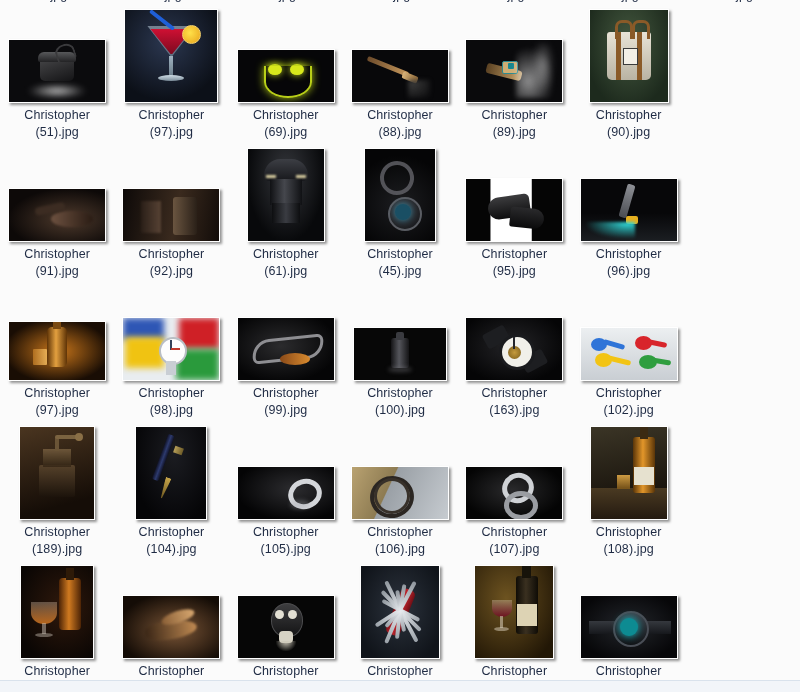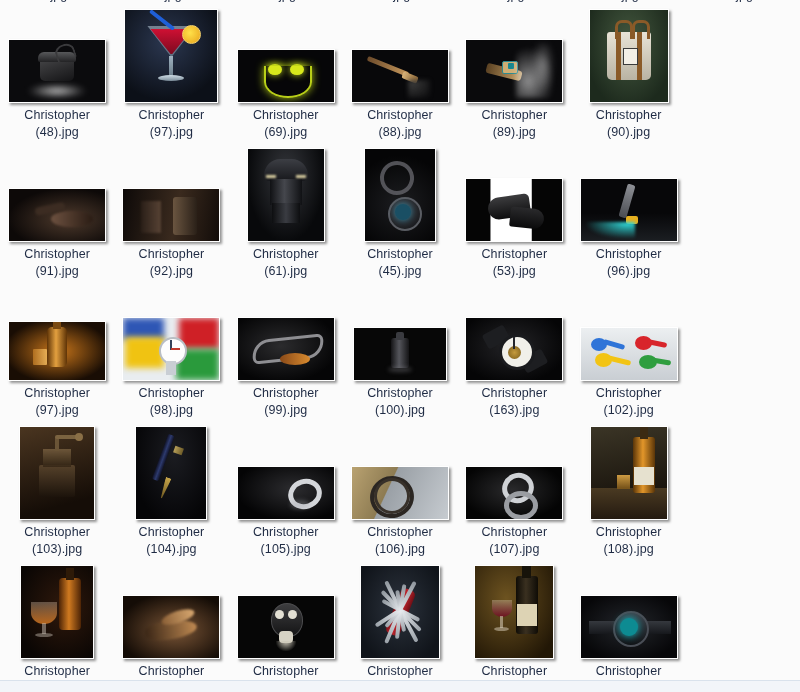--- a/index.html
+++ b/index.html
@@ -85,21 +85,21 @@
             <div style="position:absolute;inset:0;">
               <div style="position:absolute;left:18px;top:44px;width:60px;height:14px;background:radial-gradient(ellipse at center,#cfcfcf,rgba(0,0,0,0) 70%);filter:blur(3px);"></div>
               <div style="position:absolute;left:31px;top:15px;width:34px;height:26px;border-radius:5px;background:linear-gradient(160deg,#4a4a4c,#141416);"></div>
               <div style="position:absolute;left:29px;top:12px;width:38px;height:10px;border-radius:6px 6px 2px 2px;background:linear-gradient(180deg,#57585a,#232325);"></div>
               <div style="position:absolute;left:46px;top:4px;width:16px;height:14px;border:2px solid #3a3a3c;border-radius:50% 50% 0 0;border-bottom:none;transform:rotate(-18deg);"></div>
             </div>
           </div>
         </div>
         <div class="file-label">
           <div>Christopher</div>
-          <div>(48).jpg</div>
+          <div>(51).jpg</div>
         </div>
       </div>
       <div class="file-item" title="Christopher (86).jpg">
         <div class="thumb-wrap">
           <div class="thumb" style="width: 92px; height: 92px; background: rgb(20, 26, 36);">
             <div style="position:absolute;inset:0;">
               <div style="position:absolute;inset:0;background:radial-gradient(circle at 45% 35%,#2b3750,#0c1018 75%);"></div>
               <div style="position:absolute;left:22px;top:16px;width:48px;height:30px;background:linear-gradient(180deg,#b8c9d6,#8fa3b2);clip-path:polygon(0 0,100% 0,52% 100%,48% 100%);opacity:.55;"></div>
               <div style="position:absolute;left:25px;top:19px;width:42px;height:25px;background:linear-gradient(180deg,#cf1033,#7d0a20);clip-path:polygon(0 0,100% 0,52% 100%,48% 100%);"></div>
               <div style="position:absolute;left:44px;top:46px;width:4px;height:20px;background:linear-gradient(180deg,#9fb2c0,#6d7f8c);"></div>
@@ -249,21 +249,21 @@
           <div class="thumb" style="width: 96px; height: 62px; background: rgb(10, 10, 10);">
             <div style="position:absolute;inset:0;">
               <div style="position:absolute;inset:0;background:linear-gradient(90deg,#050505 25%,#ffffff 26%,#ffffff 68%,#050505 69%);"></div>
               <div style="position:absolute;left:22px;top:17px;width:42px;height:22px;border-radius:14px 6px 4px 14px;background:linear-gradient(180deg,#3c3c3e,#0d0d0e);transform:rotate(-8deg);"></div>
               <div style="position:absolute;left:44px;top:29px;width:34px;height:20px;border-radius:6px 16px 16px 4px;background:linear-gradient(180deg,#2a2a2c,#0a0a0b);transform:rotate(6deg);"></div>
             </div>
           </div>
         </div>
         <div class="file-label">
           <div>Christopher</div>
-          <div>(53).jpg</div>
+          <div>(95).jpg</div>
         </div>
       </div>
       <div class="file-item" title="Christopher (96).jpg">
         <div class="thumb-wrap">
           <div class="thumb" style="width: 96px; height: 62px; background: rgb(7, 7, 10);">
             <div style="position:absolute;inset:0;">
               <div style="position:absolute;inset:0;background:linear-gradient(180deg,#070709 55%,#1b1e22);"></div>
               <div style="position:absolute;left:42px;top:5px;width:8px;height:34px;background:linear-gradient(180deg,#8e9096,#4a4c52);transform:rotate(16deg);border-radius:2px;"></div>
               <div style="position:absolute;left:45px;top:37px;width:12px;height:8px;background:#e6b020;border-radius:2px;"></div>
               <div style="position:absolute;left:4px;top:43px;width:50px;height:17px;background:radial-gradient(ellipse at 85% 10%,#2fd6d6,rgba(0,0,0,0) 70%);filter:blur(1.5px);"></div>
@@ -389,21 +389,21 @@
               <div style="position:absolute;left:19px;top:38px;width:36px;height:32px;background:linear-gradient(180deg,#55412a,#1c130b);border-radius:2px;"></div>
               <div style="position:absolute;left:23px;top:22px;width:28px;height:18px;background:linear-gradient(180deg,#7a6242,#322414);opacity:.8;filter:blur(.6px);"></div>
               <div style="position:absolute;left:35px;top:10px;width:4px;height:14px;background:#6a5436;"></div>
               <div style="position:absolute;left:35px;top:8px;width:24px;height:4px;background:#7b6340;border-radius:2px;"></div>
               <div style="position:absolute;left:55px;top:6px;width:8px;height:8px;border-radius:50%;background:#8a6f46;"></div>
             </div>
           </div>
         </div>
         <div class="file-label">
           <div>Christopher</div>
-          <div>(103).jpg</div>
+          <div>(189).jpg</div>
         </div>
       </div>
       <div class="file-item" title="Christopher (104).jpg">
         <div class="thumb-wrap">
           <div class="thumb" style="width: 70px; height: 92px; background: rgb(7, 7, 9);">
             <div style="position:absolute;inset:0;">
               <div style="position:absolute;inset:0;background:radial-gradient(ellipse at 55% 30%,#1b1c21,#050507 78%);"></div>
               <div style="position:absolute;left:32px;top:8px;width:7px;height:48px;background:linear-gradient(90deg,#101225,#2d3a6e 50%,#101225);transform:rotate(20deg);transform-origin:50% 0;border-radius:2px;"></div>
               <div style="position:absolute;left:26px;top:50px;width:6px;height:22px;background:linear-gradient(180deg,#c8a64a,#6d5720);transform:rotate(20deg);clip-path:polygon(0 0,100% 0,58% 100%,42% 100%);"></div>
               <div style="position:absolute;left:38px;top:20px;width:9px;height:7px;background:linear-gradient(90deg,#b8a05a,#6e5c28);transform:rotate(20deg);"></div>

